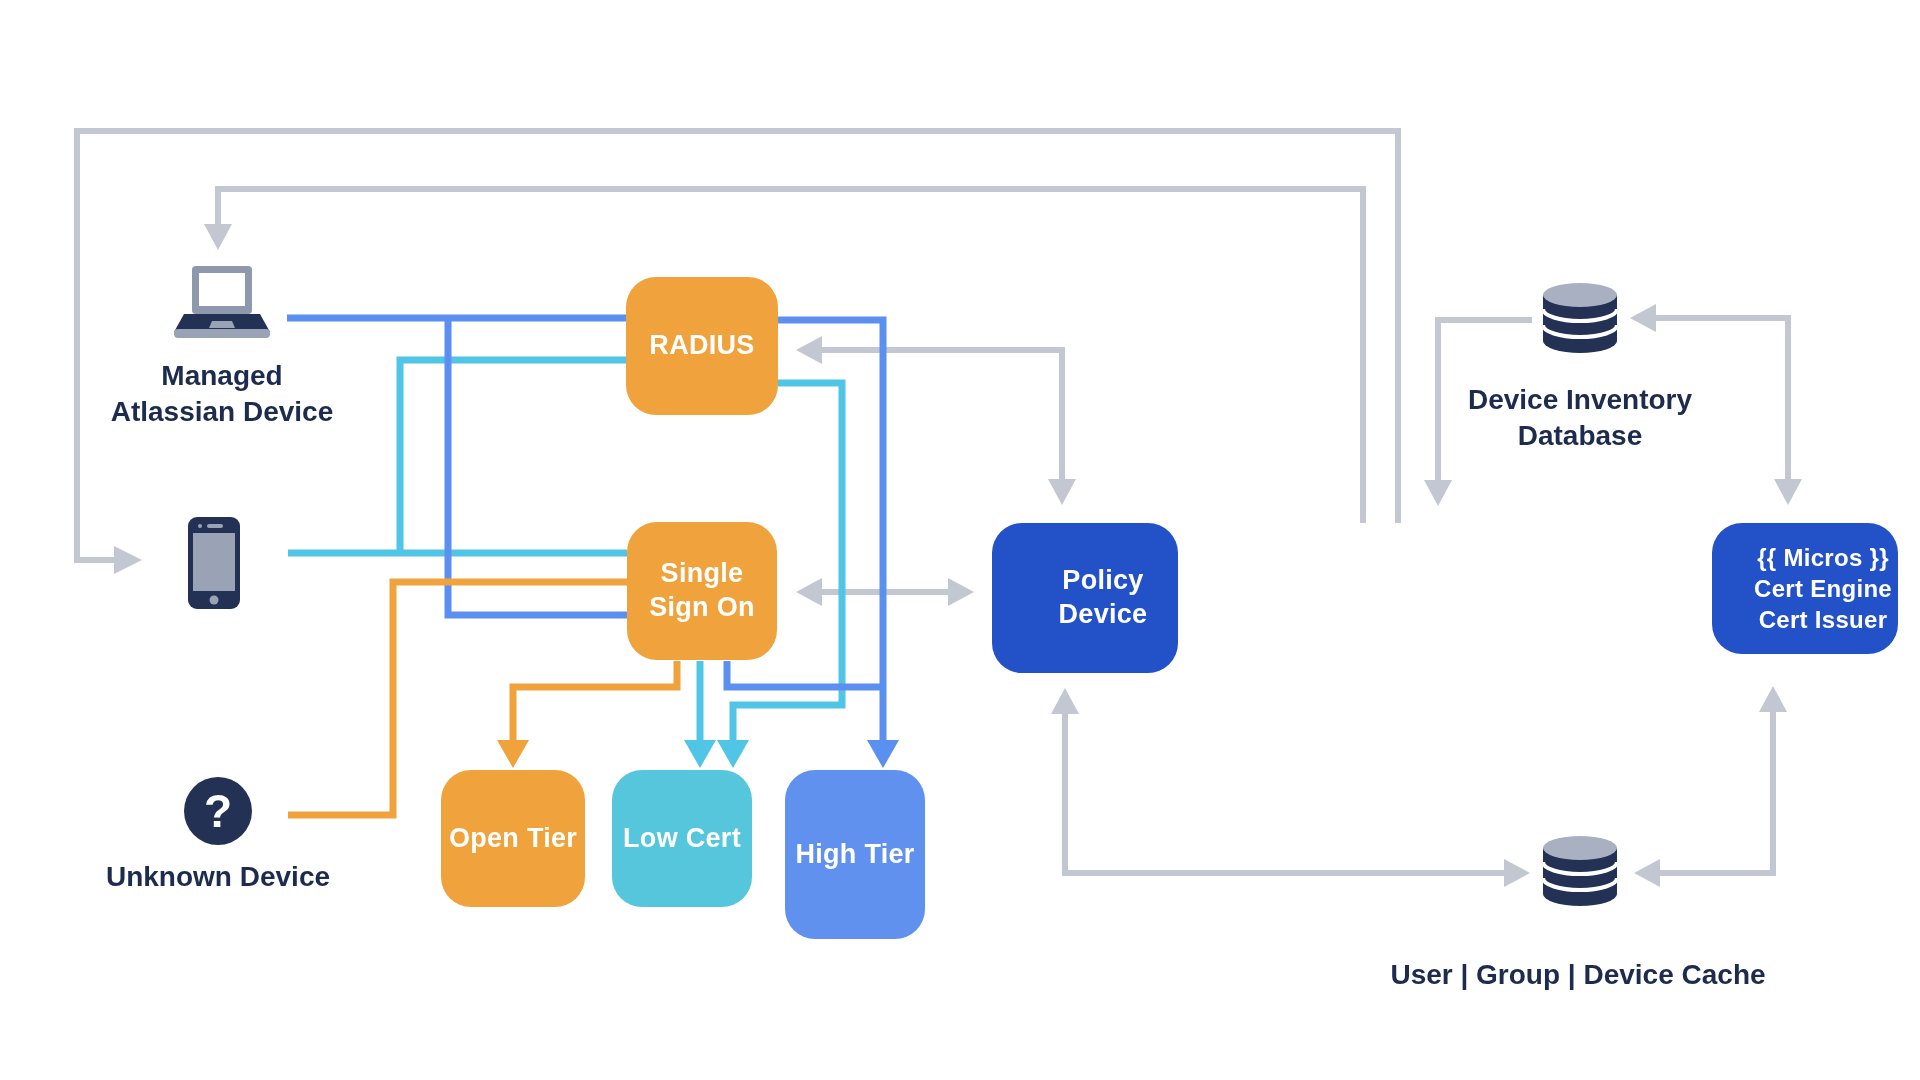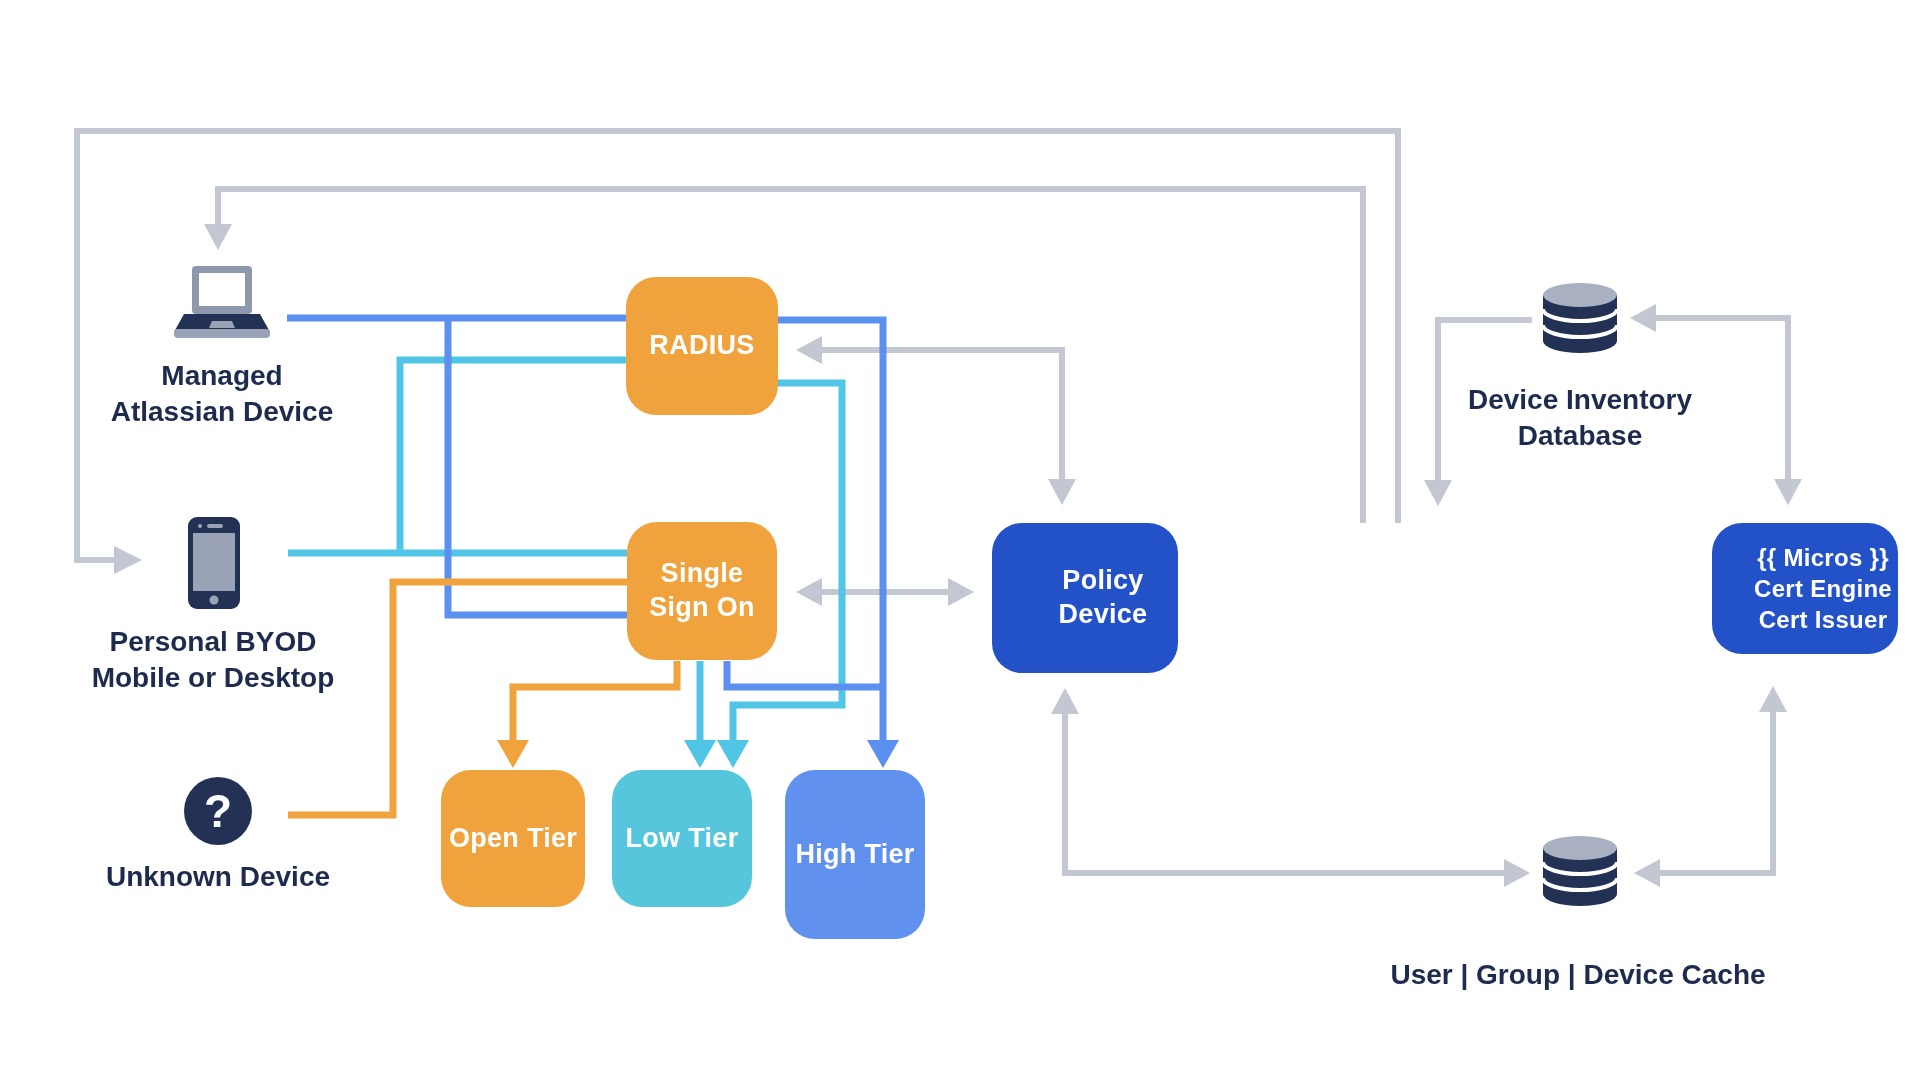--- a/index.html
+++ b/index.html
@@ -112,21 +112,21 @@
   <div class="node orange" style="left:627px;top:522px;width:150px;height:138px;">
     <span>Single</span>
     <span>Sign On</span>
   </div>
 
   <div class="node orange" style="left:441px;top:770px;width:144px;height:137px;">
     <span>Open Tier</span>
   </div>
 
   <div class="node cyan" style="left:612px;top:770px;width:140px;height:137px;">
-    <span>Low Tier</span>
+    <span>Low Cert</span>
   </div>
 
   <div class="node blue" style="left:785px;top:770px;width:140px;height:169px;">
     <span>High Tier</span>
   </div>
 
   <div class="node darkblue" style="left:992px;top:523px;width:150px;height:150px;">
     <span>Policy</span>
     <span>Device</span>
   </div>
@@ -172,24 +172,20 @@
     <path d="M2,28 A37,12 0 0 0 76,28" stroke="#ffffff" stroke-width="4" fill="none"></path>
     <path d="M2,44 A37,12 0 0 0 76,44" stroke="#ffffff" stroke-width="4" fill="none"></path>
     <ellipse cx="39" cy="14" rx="37" ry="12" fill="#A9B0C1"></ellipse>
   </svg>
 
   <div class="dev-label" style="left:92px;top:358px;width:260px;">
     <div>Managed</div>
     <div>Atlassian Device</div>
   </div>
 
-  <div class="dev-label" style="left:83px;top:624px;width:260px;">
-    <div>Personal BYOD</div>
-    <div>Mobile or Desktop</div>
-  </div>
 
   <div class="dev-label" style="left:88px;top:859px;width:260px;">Unknown Device</div>
 
   <div class="dev-label" style="left:1450px;top:382px;width:260px;">
     <div>Device Inventory</div>
     <div>Database</div>
   </div>
 
   <div class="dev-label" style="left:1372px;top:957px;width:412px;">User | Group | Device Cache</div>
 

